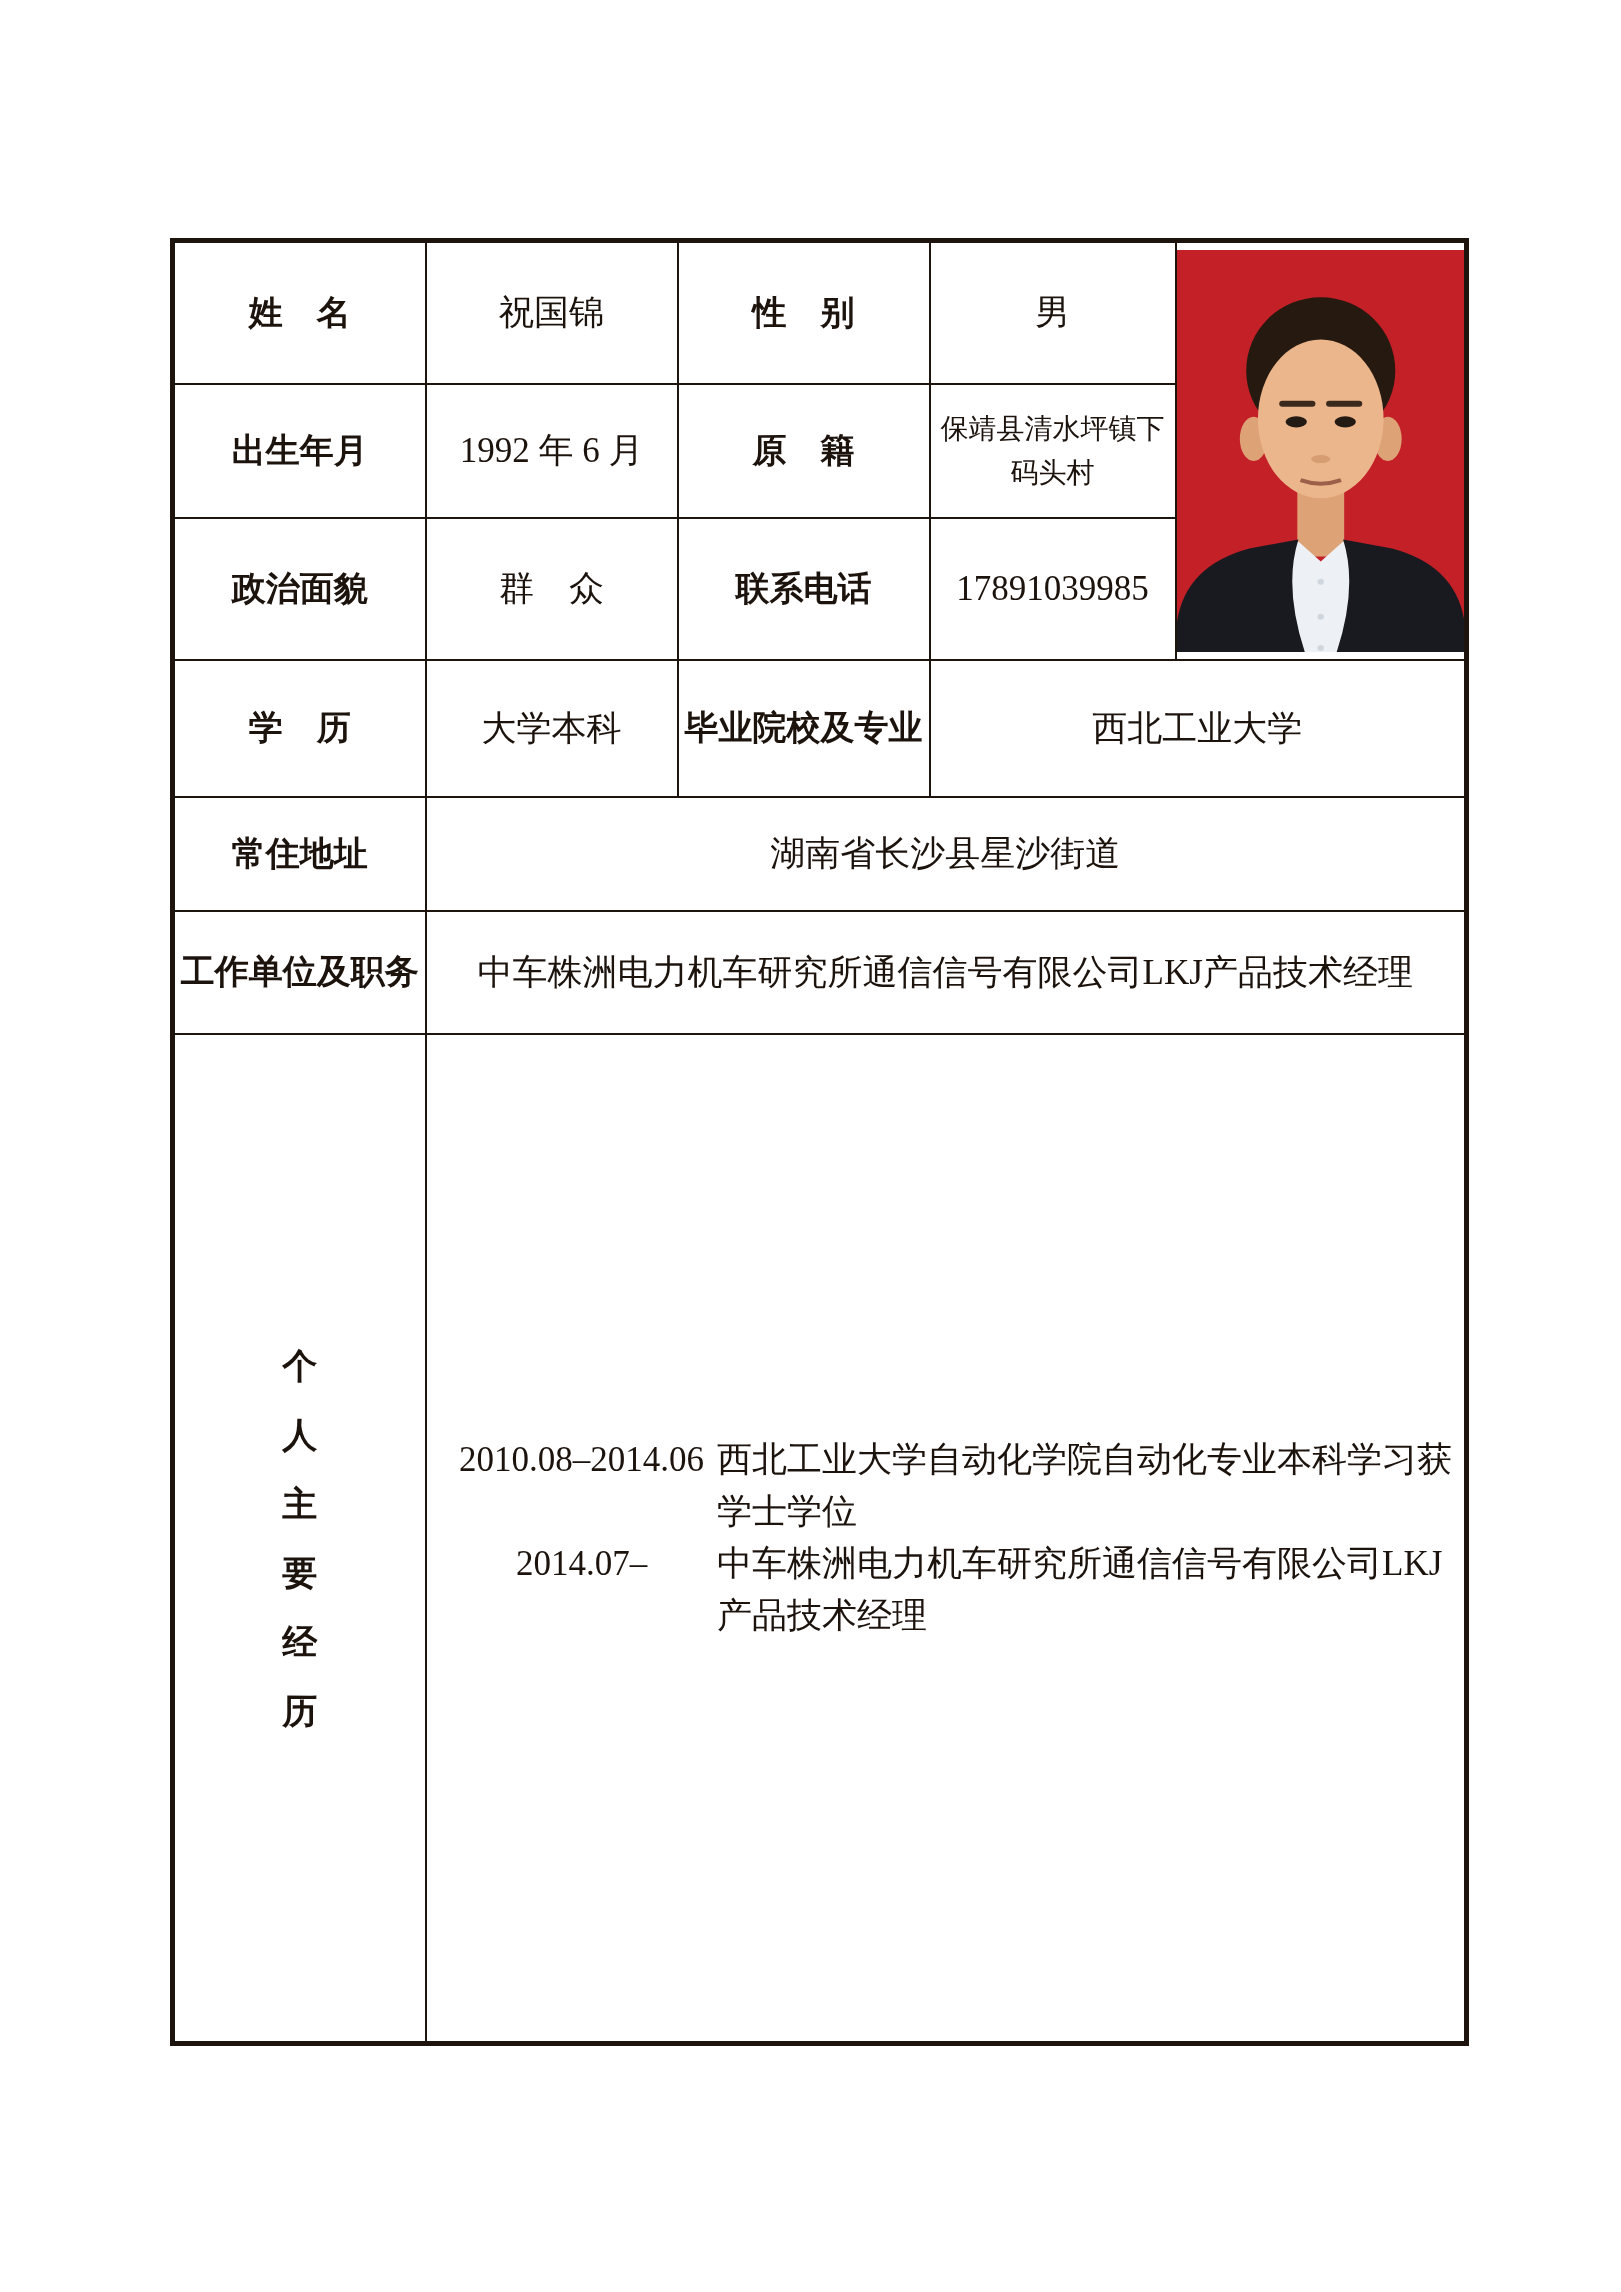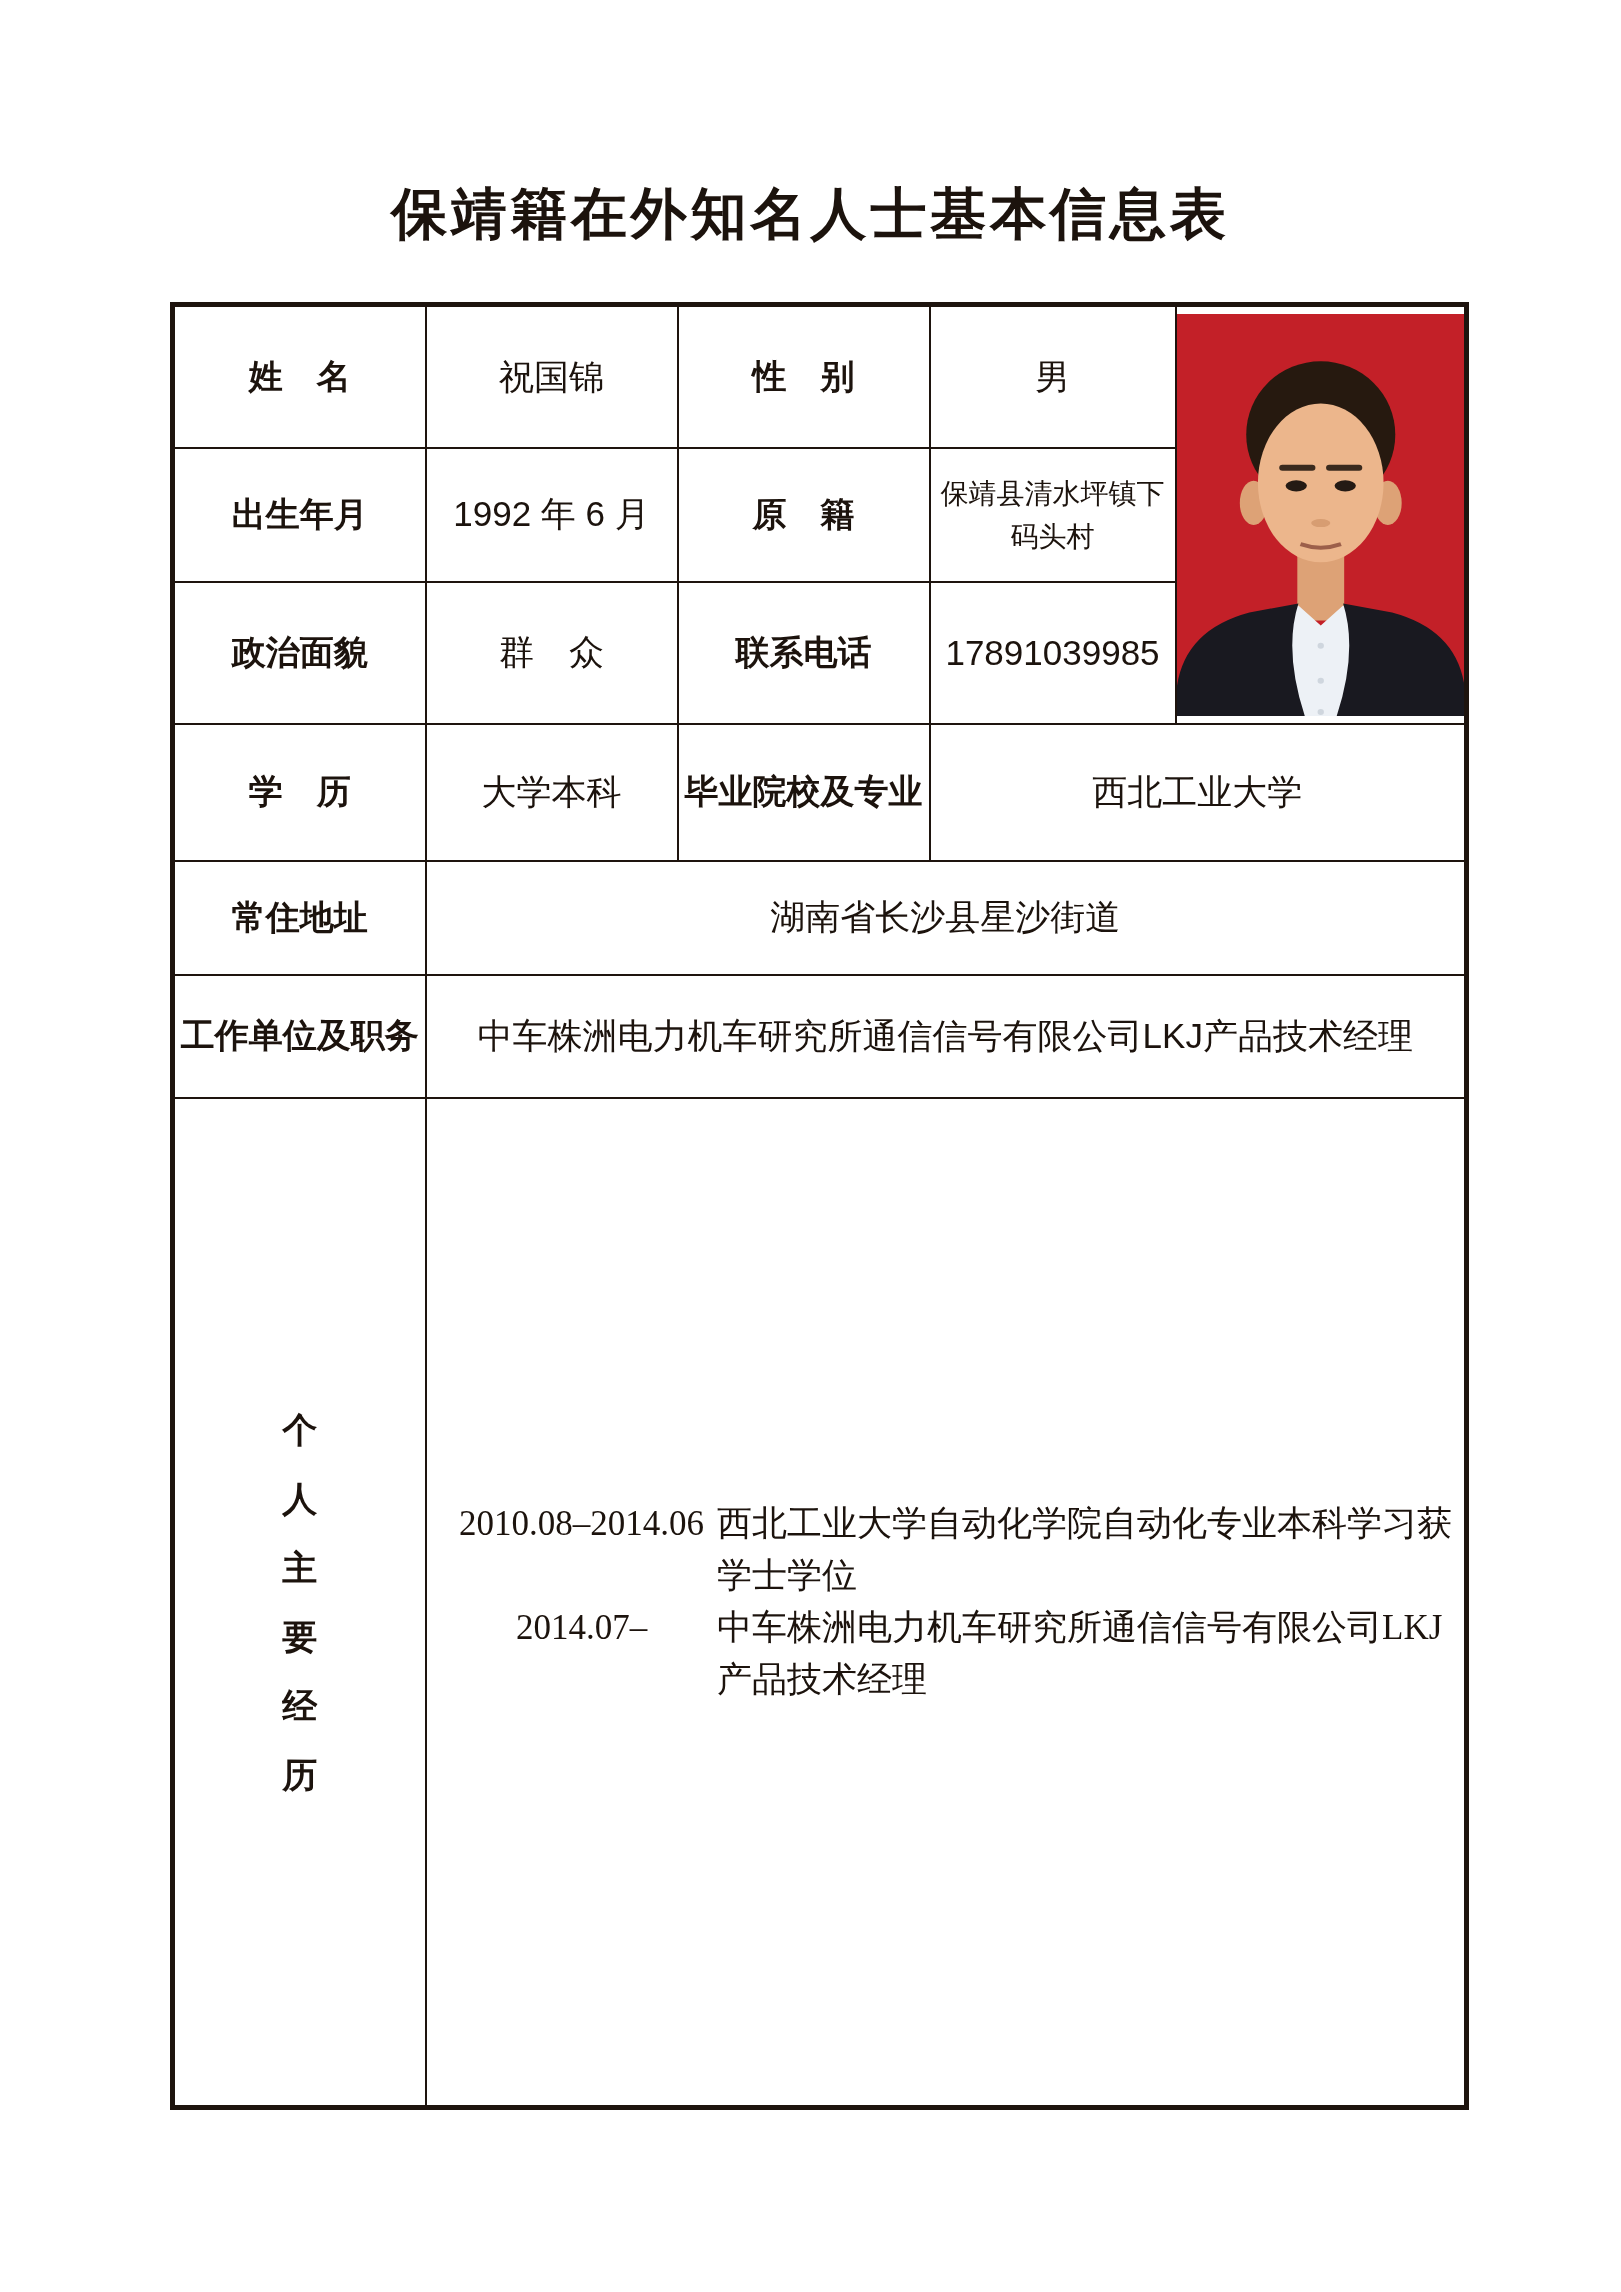--- a/index.html
+++ b/index.html
@@ -42,21 +42,21 @@
   tr.r4{height:137px;}
   tr.r5{height:114px;}
   tr.r6{height:123px;}
   tr.r7{height:1010px;}
   .lbl{
     font-family:"Liberation Sans", sans-serif;
     font-weight:bold;
     font-size:34px;
   }
   .val{
-    font-family:Liberation Sans, sans-serif;
+    font-family:Liberation Serif, serif;
     font-size:35px;
   }
   .val-sm{
     font-size:28px;
     line-height:1.55;
     padding:0 3.9px;
   }
   .photo-cell{
     padding:7.8px 9.8px 9.8px 9.8px;
   }
@@ -95,21 +95,20 @@
     font-size:35px;
     line-height:52px;
     text-align:left;
   }
 </style>
 </head>
 <body>
 
 <div class="page">
 
-  <h1 class="title">保靖籍在外知名人士基本信息表</h1>
 
   <table class="form">
     <colgroup>
       <col style="width:253px">
       <col style="width:252px">
       <col style="width:252px">
       <col style="width:246px">
       <col style="width:291px">
     </colgroup>
 

